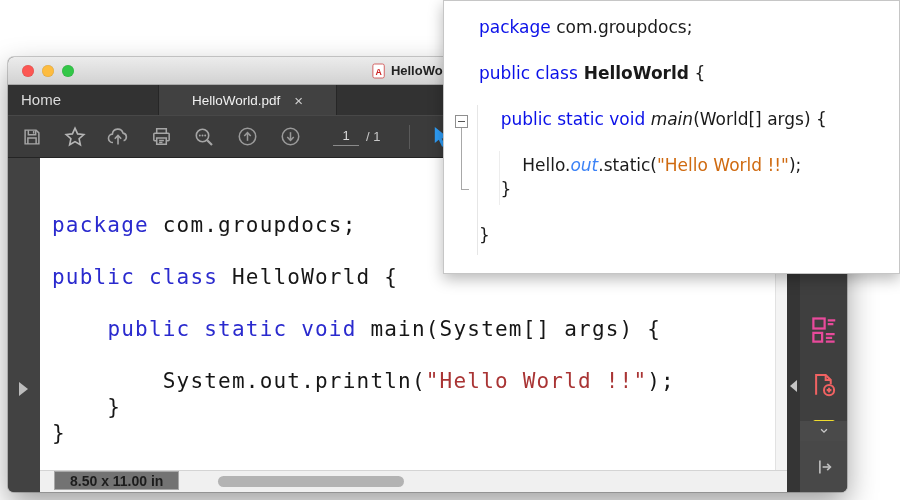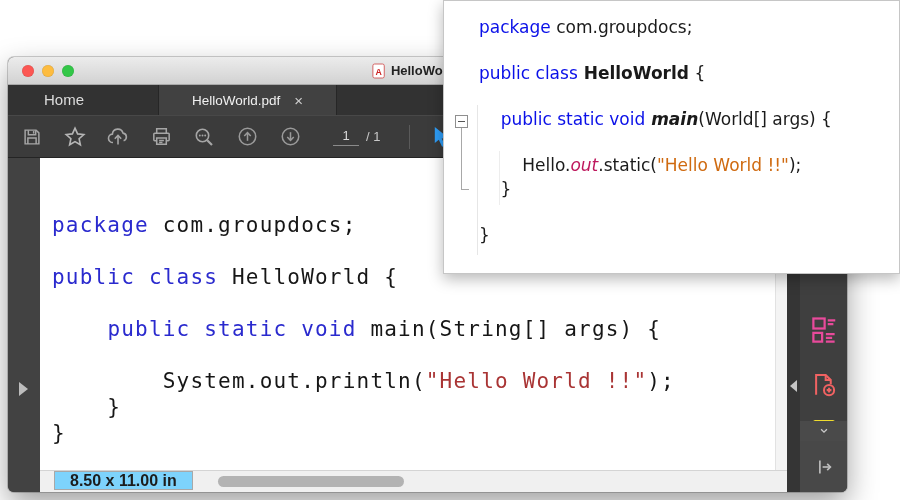--- a/index.html
+++ b/index.html
@@ -13,21 +13,21 @@
     background:linear-gradient(#ececec,#d2d2d2);display:flex;align-items:center;justify-content:center;
     border-bottom:1px solid #a9a9a9;box-sizing:border-box;}
   .traffic{position:absolute;left:14px;top:8px;display:flex;gap:8px;}
   .light{width:12px;height:12px;border-radius:50%;box-shadow:inset 0 0 1px rgba(0,0,0,.3);}
   .light.red{background:#fc5753;}
   .light.yellow{background:#fdbc40;}
   .light.green{background:#33c748;}
   .titletext{display:flex;align-items:center;gap:5px;font-size:13px;color:#222;font-weight:bold;white-space:nowrap;}
 
   .tabbar{position:absolute;left:0;top:28px;width:100%;height:30px;background:#323232;
-    display:flex;align-items:flex-start;box-sizing:border-box;padding-left:23px;}
+    display:flex;align-items:flex-start;box-sizing:border-box;}
   .tabbtn{color:#dcdcdc;font-size:15px;padding:0 13px;line-height:30px;cursor:default;}
   .doctab{position:absolute;left:150px;top:0;width:177px;height:30px;background:#414141;
     border-left:1px solid #262626;border-right:1px solid #262626;display:flex;align-items:center;justify-content:center;gap:14px;}
   .doctab .label{color:#f0f0f0;font-size:13.5px;}
   .doctab .close{color:#cfcfcf;font-size:15px;line-height:15px;}
 
   .toolbar{position:absolute;left:0;top:58px;width:100%;height:43px;background:#3b3b3b;
     border-top:1px solid #484848;border-bottom:1px solid #242424;box-sizing:border-box;
     display:flex;align-items:center;padding-left:12px;gap:19px;}
   .tbicon{width:24px;height:24px;flex:0 0 auto;display:flex;align-items:center;justify-content:center;}
@@ -36,22 +36,22 @@
   .tbsep{width:1px;height:24px;background:#5a5a5a;margin-left:10px;}
 
   
   .left-strip{position:absolute;left:0;top:101px;width:32px;height:334px;background:#424242;
     border-radius:0 0 0 6px;}
   .expand-left{position:absolute;left:11px;top:224px;width:0;height:0;
     border-top:7px solid transparent;border-bottom:7px solid transparent;border-left:9px solid #bdbdbd;}
   .page-area{position:absolute;left:32px;top:101px;width:735px;height:312px;background:#ffffff;overflow:hidden;}
   .vscroll{position:absolute;left:767px;top:101px;width:12px;height:312px;background:#f4f4f4;border-left:1px solid #e2e2e2;box-sizing:border-box;}
   .statusbar{position:absolute;left:32px;top:413px;width:747px;height:22px;background:#f0f0f0;border-top:1px solid #d4d4d4;box-sizing:border-box;}
-  .sizebadge{position:absolute;left:14px;top:0px;height:17px;background:#7dd3fc;border:1px solid #a8a8a8;
-    font-size:16px;font-weight:bold;color:#1c1c1c;display:flex;align-items:center;padding:0 15px;}
+  .sizebadge{position:absolute;left:14px;top:0px;height:17px;background:#737373;border:1px solid #a8a8a8;
+    font-size:14px;font-weight:bold;color:#1c1c1c;display:flex;align-items:center;padding:0 15px;}
   .hthumb{position:absolute;left:178px;top:5px;width:186px;height:11px;border-radius:6px;background:#b3b3b3;}
   .right-edge{position:absolute;left:779px;top:101px;width:13px;height:334px;background:#353535;}
   .collapse-right{position:absolute;left:3px;top:222px;width:0;height:0;
     border-top:6px solid transparent;border-bottom:6px solid transparent;border-right:7px solid #c4c4c4;}
   .sidebar{position:absolute;left:792px;top:101px;width:47px;height:334px;background:#3f3f3f;border-radius:0 0 6px 0;}
   .sbicon{position:absolute;left:50%;transform:translateX(-50%);}
   .chev-block{position:absolute;left:0;top:263px;width:100%;height:20px;background:#4a4a4a;
     display:flex;align-items:center;justify-content:center;}
   .sb-bottom{position:absolute;left:0;top:283px;width:100%;height:51px;background:#484848;border-radius:0 0 6px 0;
     display:flex;align-items:center;justify-content:center;}
@@ -65,23 +65,23 @@
   .pdf-code .string{color:#a93434;}
 
   
   .overlay{position:absolute;left:443px;top:0;width:457px;height:274px;background:#ffffff;
     border:1px solid #c6c6c6;box-sizing:border-box;box-shadow:0 5px 14px rgba(0,0,0,.28);z-index:10;}
   .overlay-code{padding:14px 0 0 35px;font-family:"DejaVu Sans", sans-serif;font-size:17px;color:#1a1a1a;}
   .overlay-code .code-line{height:24px;line-height:24px;white-space:pre;}
   .overlay-code .code-gap{height:22px;}
   .overlay-code .keyword{color:#0a10e8;}
   .overlay-code .string{color:#cf6a10;}
-  .overlay-code .field{color:#be185d;font-style:italic;}
+  .overlay-code .field{color:#3b82f6;font-style:italic;}
   .overlay-code .bold{font-weight:bold;text-align:center;}
-  .overlay-code .bold-italic{font-weight:bold;font-style:italic;}
+  .overlay-code .bold-italic{font-weight:normal;font-style:italic;}
   .fold-box{position:absolute;left:11px;top:114px;width:13px;height:13px;border:1px solid #8f8f8f;background:#fff;
     box-sizing:border-box;}
   .fold-box::after{content:"";position:absolute;left:2px;top:5px;width:7px;height:1px;background:#555;}
   .fold-line{position:absolute;left:17px;top:127px;width:1px;height:61px;background:#a8a8a8;}
   .fold-tick{position:absolute;left:17px;top:188px;width:8px;height:1px;background:#a8a8a8;}
   .guide1{position:absolute;left:33px;top:104px;width:1px;height:150px;background:#e6e6e6;}
   .guide2{position:absolute;left:55px;top:150px;width:1px;height:54px;background:#ededed;}
 </style>
 </head>
 <body>
@@ -180,21 +180,21 @@
     <div class="left-strip">
       <span class="expand-left"></span>
     </div>
 
     <div class="page-area">
       <div class="pdf-code">
           <div class="code-line"><span class="keyword">package</span><span class="plain"> com.groupdocs;</span></div>
           <div class="code-gap"></div>
           <div class="code-line"><span class="keyword">public class</span><span class="plain"> HelloWorld {</span></div>
           <div class="code-gap"></div>
-          <div class="code-line"><span class="plain">    </span><span class="keyword">public static void</span><span class="plain"> main(String[] args) {</span></div>
+          <div class="code-line"><span class="plain">    </span><span class="keyword">public static void</span><span class="plain"> main(System[] args) {</span></div>
           <div class="code-gap"></div>
           <div class="code-line"><span class="plain">        System.out.println(</span><span class="string">"Hello World !!"</span><span class="plain">);</span></div>
           <div class="code-line"><span class="plain">    }</span></div>
           <div class="code-line"><span class="plain">}</span></div>
         </div>
     </div>
 
     <div class="vscroll"></div>
 
     <div class="statusbar">

